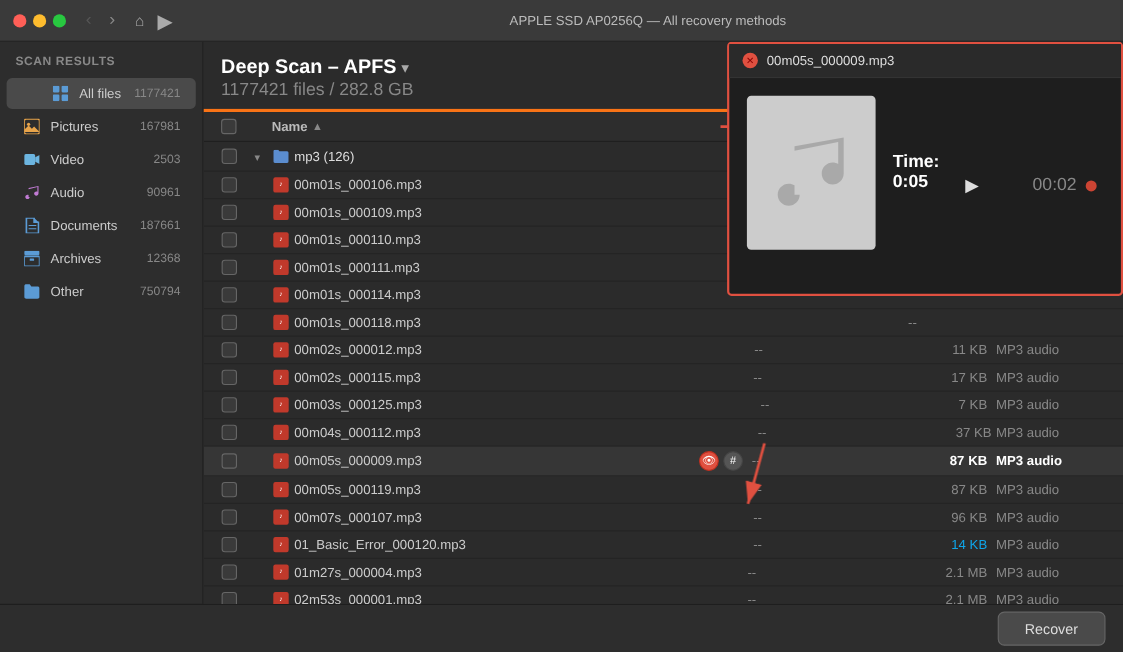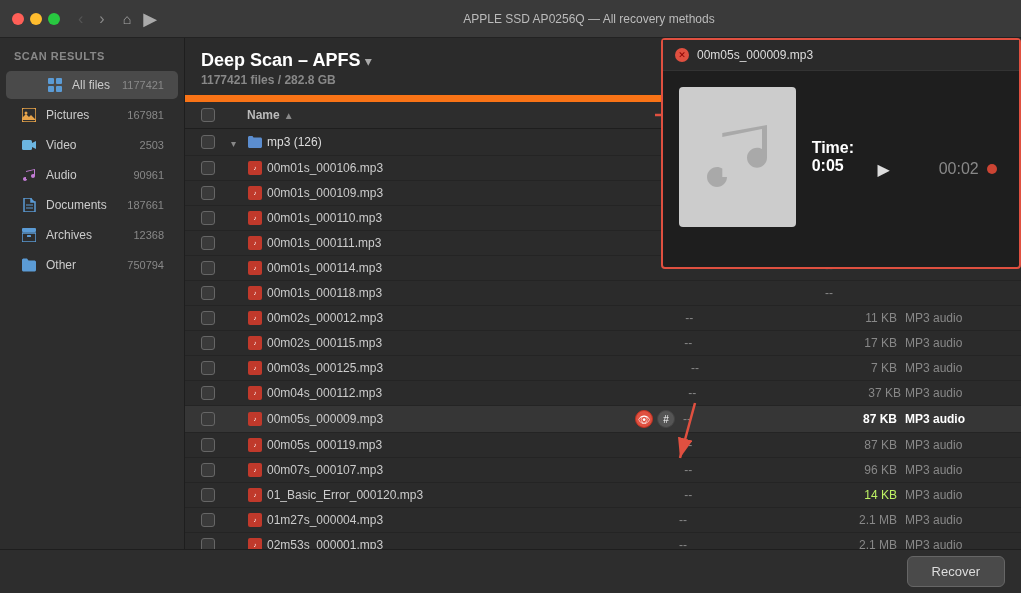--- a/index.html
+++ b/index.html
@@ -154,36 +154,35 @@
     .file-panel {
       flex: 1;
       display: flex;
       flex-direction: column;
       background: #2b2b2b;
       overflow: hidden;
       position: relative;
     }
     .file-panel-header {
       padding: 12px 16px 8px;
-      border-bottom: 7px solid #f97316;
+      border-bottom: 3px solid #f97316;
       flex-shrink: 0;
       display: flex;
       align-items: center;
       justify-content: space-between;
     }
     .scan-title {
       font-size: 18px;
       font-weight: 700;
       color: #fff;
     }
     .scan-subtitle {
-      font-size: 12px;
+      font-size: 16px;
       color: #888;
       margin-top: 2px;
-      font-weight: bold;
     }
     .arrow-indicator {
       color: #e05040;
       font-size: 28px;
       margin-right: 8px;
     }
 
     
     .file-table {
       flex: 1;
@@ -758,21 +757,21 @@
       <div class="table-row">
         <div class="col-check">
             <div class="check-box"></div>
           </div>
         <div class="expand-col"></div>
         <div class="file-icon">
             <div class="mp3-icon">♪</div>
           </div>
         <span class="file-name">01_Basic_Error_000120.mp3</span>
         <span class="file-date">--</span>
-        <span style="margin-left:auto; margin-right:8px; font-size:12px; color:#bef264;">14 KB</span>
+        <span style="margin-left:auto; margin-right:8px; font-size:12px; color:#0ea5e9;">14 KB</span>
         <span style="width:100px; font-size:12px; color:#888;">MP3 audio</span>
       </div>
       <div class="table-row">
         <div class="col-check">
             <div class="check-box"></div>
           </div>
         <div class="expand-col"></div>
         <div class="file-icon">
             <div class="mp3-icon">♪</div>
           </div>

